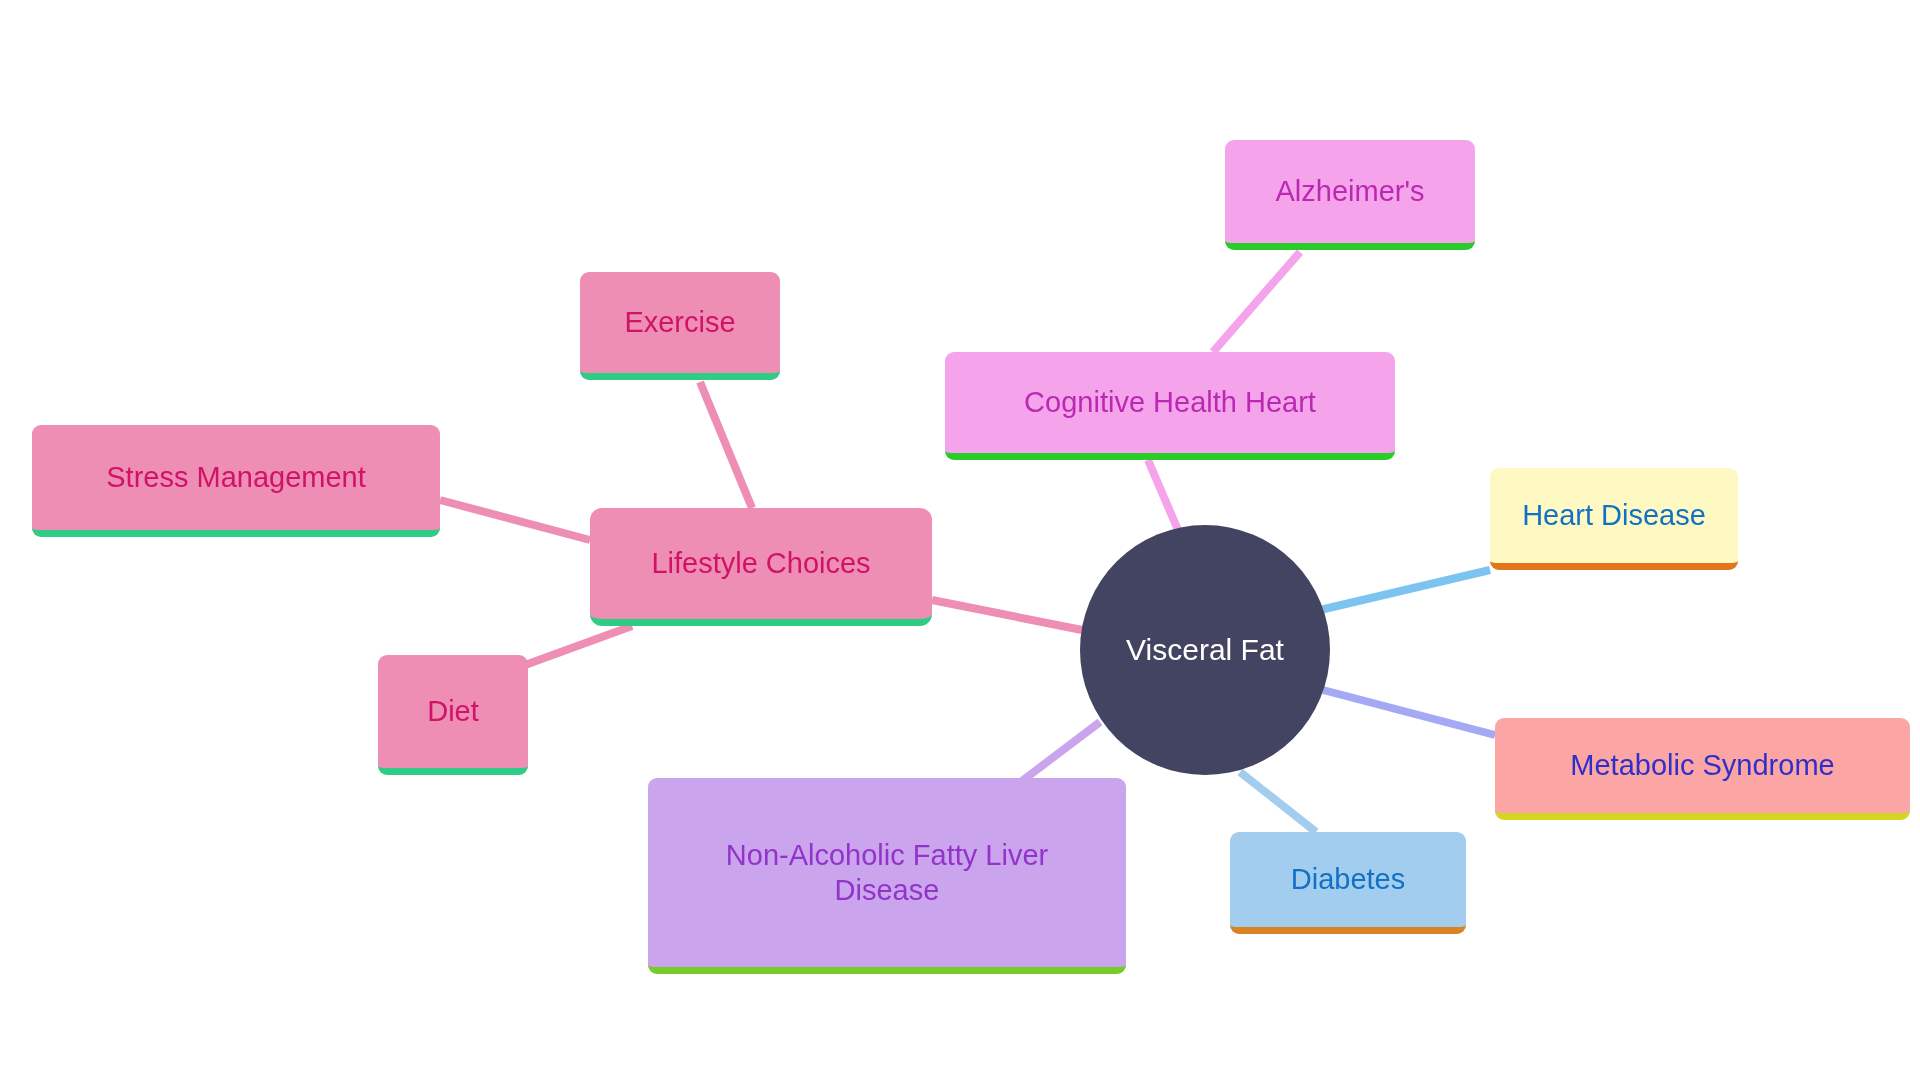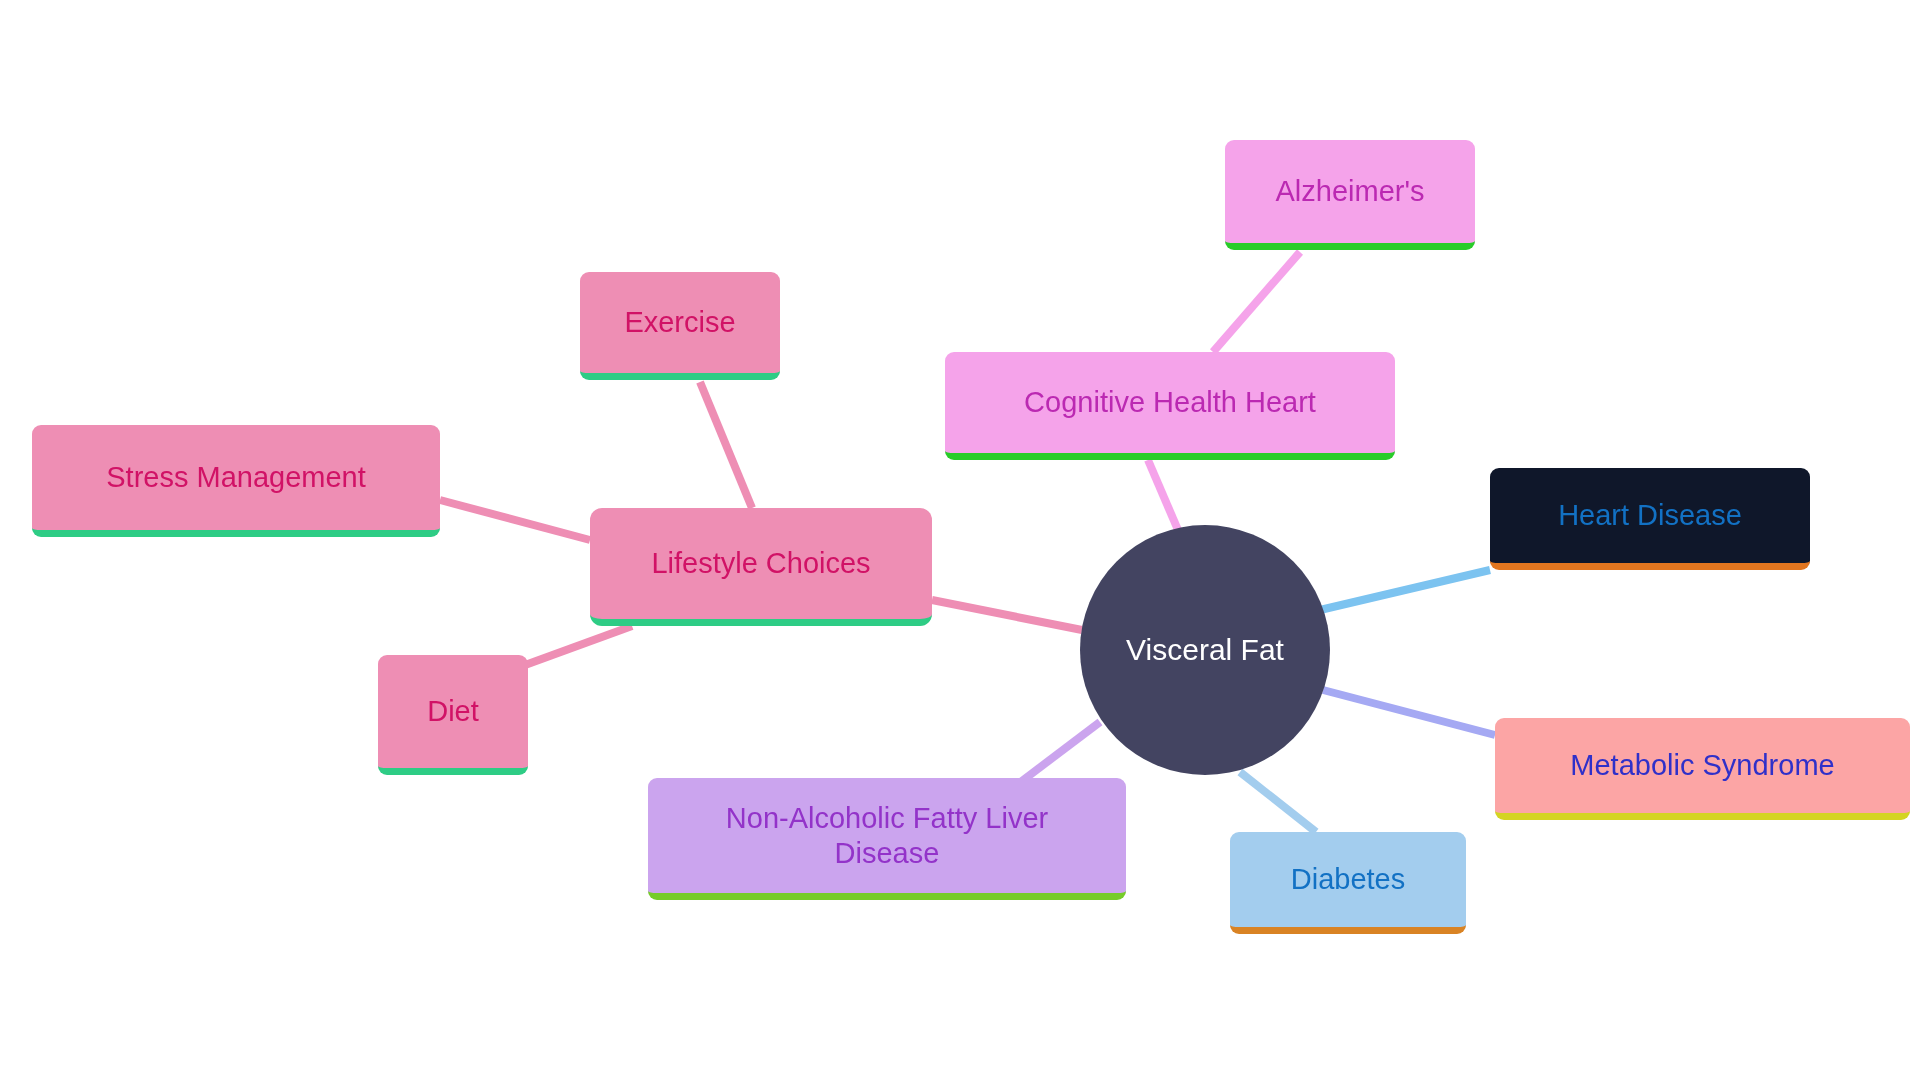--- a/index.html
+++ b/index.html
@@ -61,23 +61,23 @@
       <line x1="1100" y1="722" x2="1010" y2="790" stroke="#cba4ee" stroke-width="8" stroke-linecap="butt"></line>
       <line x1="1082" y1="630" x2="932" y2="600" stroke="#ee8eb4" stroke-width="8" stroke-linecap="butt"></line>
       <line x1="590" y1="540" x2="440" y2="500" stroke="#ee8eb4" stroke-width="8" stroke-linecap="butt"></line>
       <line x1="752" y1="508" x2="700" y2="382" stroke="#ee8eb4" stroke-width="8" stroke-linecap="butt"></line>
       <line x1="632" y1="626" x2="506" y2="672" stroke="#ee8eb4" stroke-width="8" stroke-linecap="butt"></line>
     </svg>
   <div id="node-layer">
       <div class="node root" style="left: 1080px; top: 525px; width: 250px; height: 250px; background: rgb(67, 68, 97); color: rgb(255, 255, 255); font-size: 30px;"><span class="node-label">Visceral Fat</span></div>
       <div class="node" style="left: 1225px; top: 140px; width: 250px; height: 110px; background: rgb(245, 163, 234); color: rgb(187, 41, 178); font-size: 29px; border-bottom: 7px solid rgb(41, 204, 41);"><span class="node-label">Alzheimer's</span></div>
       <div class="node" style="left: 945px; top: 352px; width: 450px; height: 108px; background: rgb(245, 163, 234); color: rgb(187, 41, 178); font-size: 29px; border-bottom: 7px solid rgb(41, 204, 41);"><span class="node-label">Cognitive Health Heart</span></div>
-      <div class="node" style="left: 1490px; top: 468px; width: 320px; height: 102px; background: #0f172a; color: rgb(18, 113, 196); font-size: 29px; border-bottom: 7px solid rgb(226, 118, 31);"><span class="node-label">Heart Disease</span></div>
+      <div class="node" style="left: 1490px; top: 468px; width: 248px; height: 102px; background: #fef9c3; color: rgb(18, 113, 196); font-size: 29px; border-bottom: 7px solid rgb(226, 118, 31);"><span class="node-label">Heart Disease</span></div>
       <div class="node" style="left: 1495px; top: 718px; width: 415px; height: 102px; background: #fca5a5; color: rgb(47, 48, 201); font-size: 29px; border-bottom: 7px solid rgb(212, 212, 34);"><span class="node-label">Metabolic Syndrome</span></div>
       <div class="node" style="left: 1230px; top: 832px; width: 236px; height: 102px; background: rgb(163, 205, 238); color: rgb(18, 113, 196); font-size: 29px; border-bottom: 7px solid rgb(217, 131, 36);"><span class="node-label">Diabetes</span></div>
-      <div class="node" style="left: 648px; top: 778px; width: 478px; height: 122px; background: rgb(203, 164, 238); color: rgb(147, 51, 201); font-size: 29px; border-bottom: 7px solid rgb(118, 204, 41);"><span class="node-label">Non-Alcoholic Fatty Liver
+      <div class="node" style="left: 648px; top: 778px; width: 478px; height: 196px; background: rgb(203, 164, 238); color: rgb(147, 51, 201); font-size: 29px; border-bottom: 7px solid rgb(118, 204, 41);"><span class="node-label">Non-Alcoholic Fatty Liver
 Disease</span></div>
       <div class="node" style="left: 590px; top: 508px; width: 342px; height: 118px; background: rgb(238, 142, 180); color: rgb(209, 18, 102); font-size: 29px; border-bottom: 7px solid rgb(46, 204, 133); border-radius: 12px;"><span class="node-label">Lifestyle Choices</span></div>
       <div class="node" style="left: 32px; top: 400px; width: 408px; height: 112px; background: rgb(238, 142, 180); color: rgb(209, 18, 102); font-size: 29px; border-bottom: 7px solid rgb(46, 204, 133); margin-top: 25px;"><span class="node-label">Stress Management</span></div>
       <div class="node" style="left: 580px; top: 272px; width: 200px; height: 108px; background: rgb(238, 142, 180); color: rgb(209, 18, 102); font-size: 29px; border-bottom: 7px solid rgb(46, 204, 133);"><span class="node-label">Exercise</span></div>
       <div class="node" style="left: 378px; top: 655px; width: 150px; height: 120px; background: rgb(238, 142, 180); color: rgb(209, 18, 102); font-size: 29px; border-bottom: 7px solid rgb(46, 204, 133);"><span class="node-label">Diet</span></div>
     </div>
 </div>
 
 </body></html>

